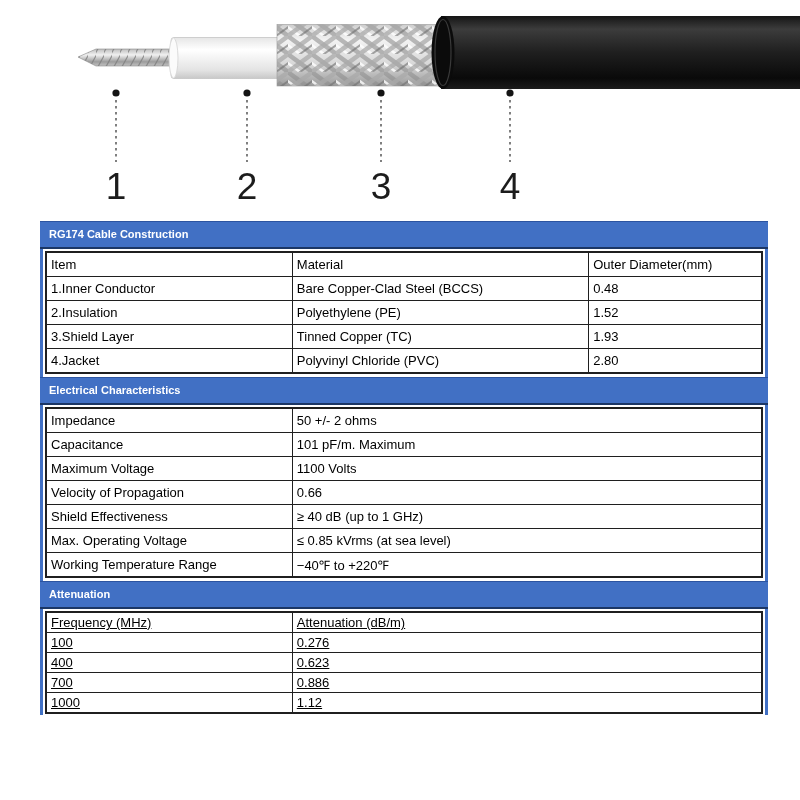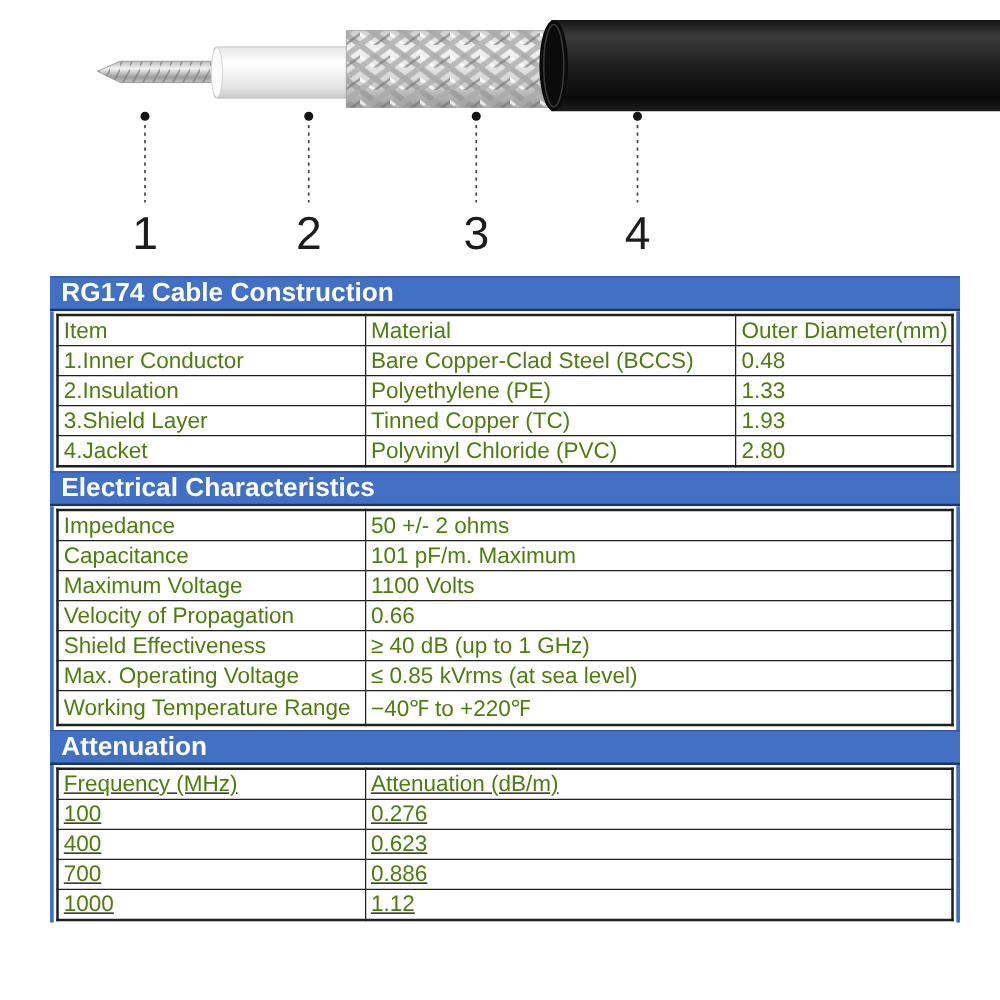--- a/index.html
+++ b/index.html
@@ -2,29 +2,29 @@
 <html><head>
 <meta charset="utf-8">
 <style>
   html,body{margin:0;padding:0;background:#fff;}
   #page{position:relative;width:800px;height:800px;background:#fff;overflow:hidden;
         font-family:"Liberation Sans",sans-serif;}
   
   #diagram{position:absolute;left:0;top:0;width:800px;height:215px;}
   
   #spec{position:absolute;left:40px;top:221px;width:728px;}
-  .bar{background:#4170C4;color:#fff;font-weight:bold;font-size:21px;
+  .bar{background:#4170C4;color:#fff;font-weight:bold;font-size:11px;
        height:25px;line-height:25px;padding-left:9px;
        border-top:1px solid #2C54A0;border-bottom:2px solid #1B3665;}
   .wrap{border-left:3px solid #4170C4;border-right:3px solid #4170C4;
         background:#fff;padding:2px 2px 3px 2px;}
   .wrap.last{padding-bottom:1px;text-decoration:underline;}
   table{width:100%;border-collapse:collapse;table-layout:fixed;
         border:2px solid #1f1f1f;}
-  td{border:1px solid #1f1f1f;font-size:18px;color:#4d7c0f;height:21px;
+  td{border:1px solid #1f1f1f;font-size:13px;color:#000000;height:21px;
      padding:1px 4px;vertical-align:middle;white-space:nowrap;overflow:hidden;}
   .att td{height:17px;}
 </style>
 </head>
 <body>
 
 <div id="page">
 
   <svg id="diagram" viewBox="0 0 800 215" xmlns="http://www.w3.org/2000/svg">
     <defs>
@@ -127,21 +127,21 @@
           <td>Outer Diameter(mm)</td>
         </tr>
         <tr>
           <td>1.Inner Conductor</td>
           <td>Bare Copper-Clad Steel (BCCS)</td>
           <td>0.48</td>
         </tr>
         <tr>
           <td>2.Insulation</td>
           <td>Polyethylene (PE)</td>
-          <td>1.33</td>
+          <td>1.52</td>
         </tr>
         <tr>
           <td>3.Shield Layer</td>
           <td>Tinned Copper (TC)</td>
           <td>1.93</td>
         </tr>
         <tr>
           <td>4.Jacket</td>
           <td>Polyvinyl Chloride (PVC)</td>
           <td>2.80</td>

